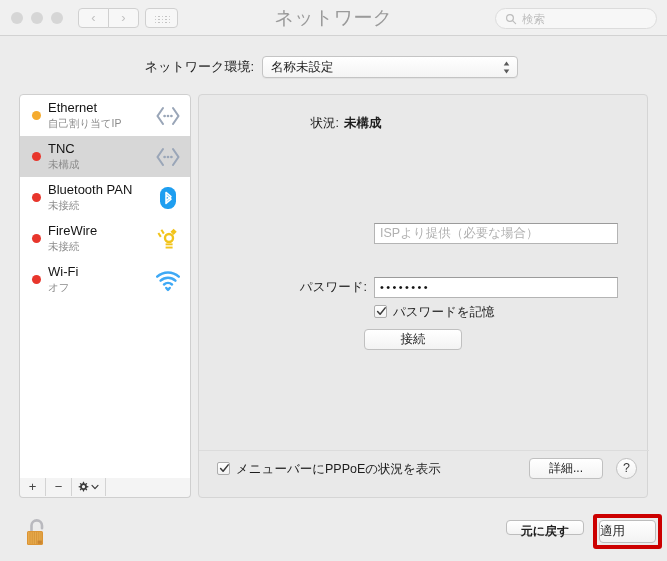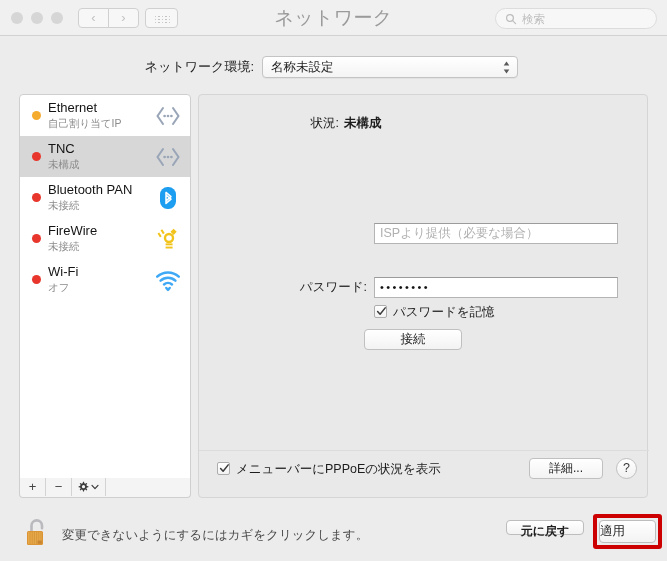--- a/index.html
+++ b/index.html
@@ -631,20 +631,19 @@
       <g stroke="#cf8f35" stroke-width="0.7">
         <line x1="8" y1="15" x2="8" y2="27"></line>
         <line x1="10.2" y1="15" x2="10.2" y2="27"></line>
         <line x1="12.4" y1="15" x2="12.4" y2="27"></line>
         <line x1="14.6" y1="15" x2="14.6" y2="27"></line>
         <line x1="16.8" y1="15" x2="16.8" y2="27"></line>
         <line x1="19" y1="15" x2="19" y2="27"></line>
       </g>
       <rect x="15.6" y="23.6" width="4.2" height="3.2" fill="#c98430"></rect>
     </svg>
-    <div id="lock-text">変更できないようにするにはカギをクリックします。</div>
   </div>
 
   <div id="revert-btn">元に戻す</div>
   <div id="apply-btn">適用</div>
   <div id="apply-highlight"></div>
 
 </div>
 
 </body></html>

